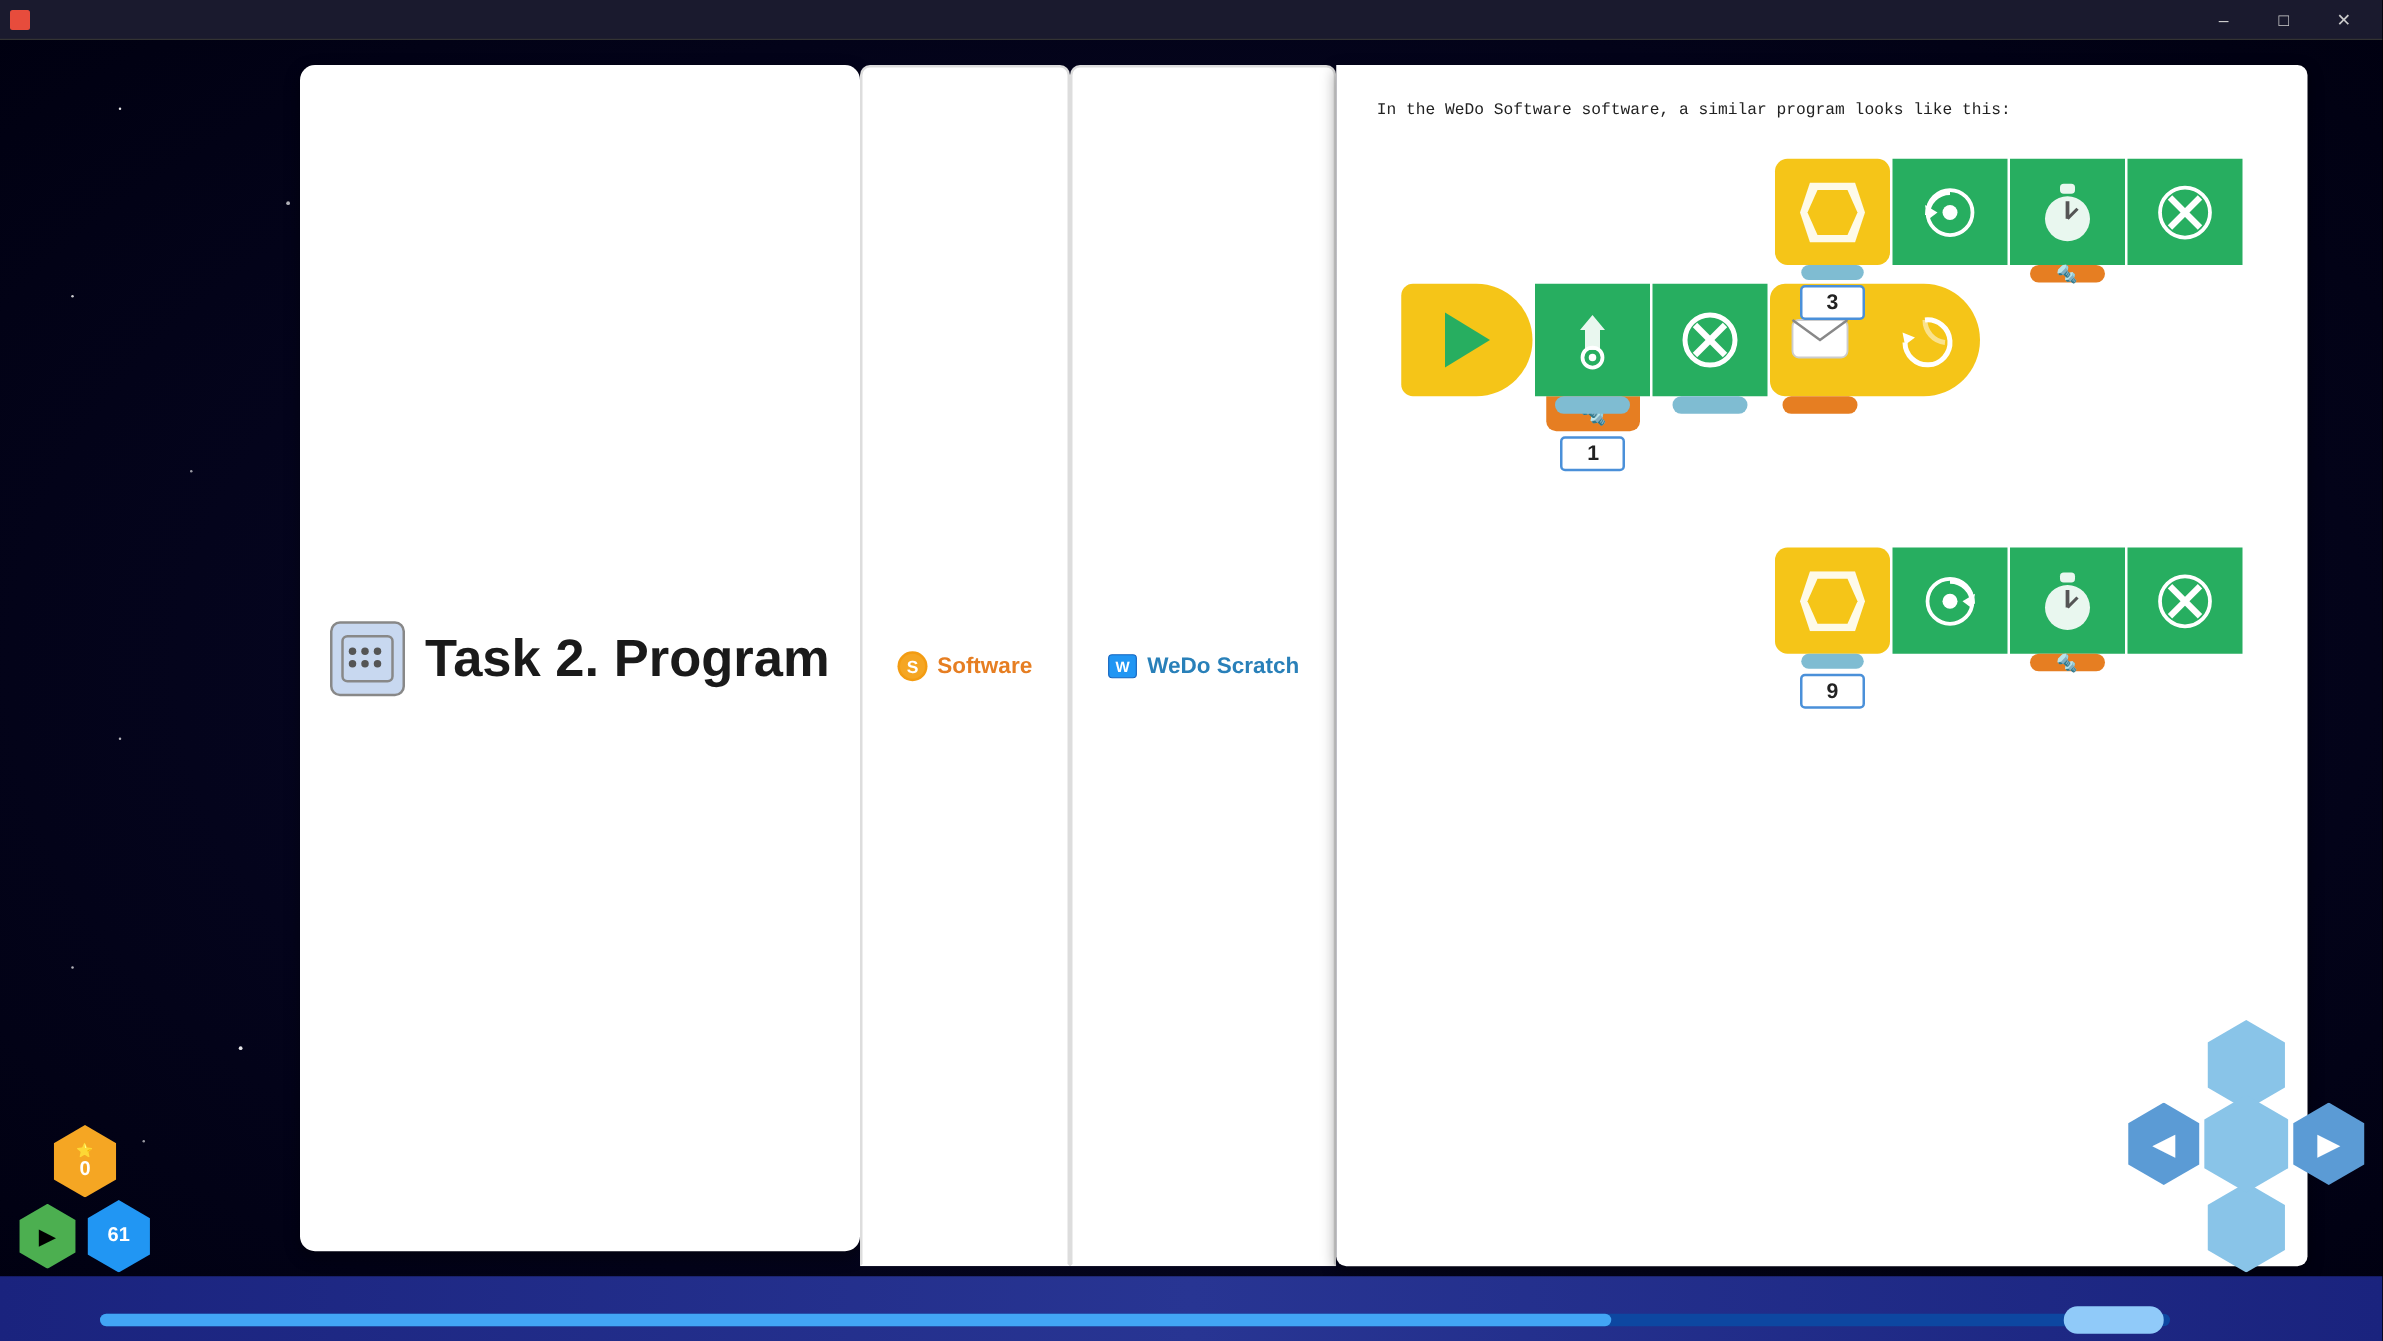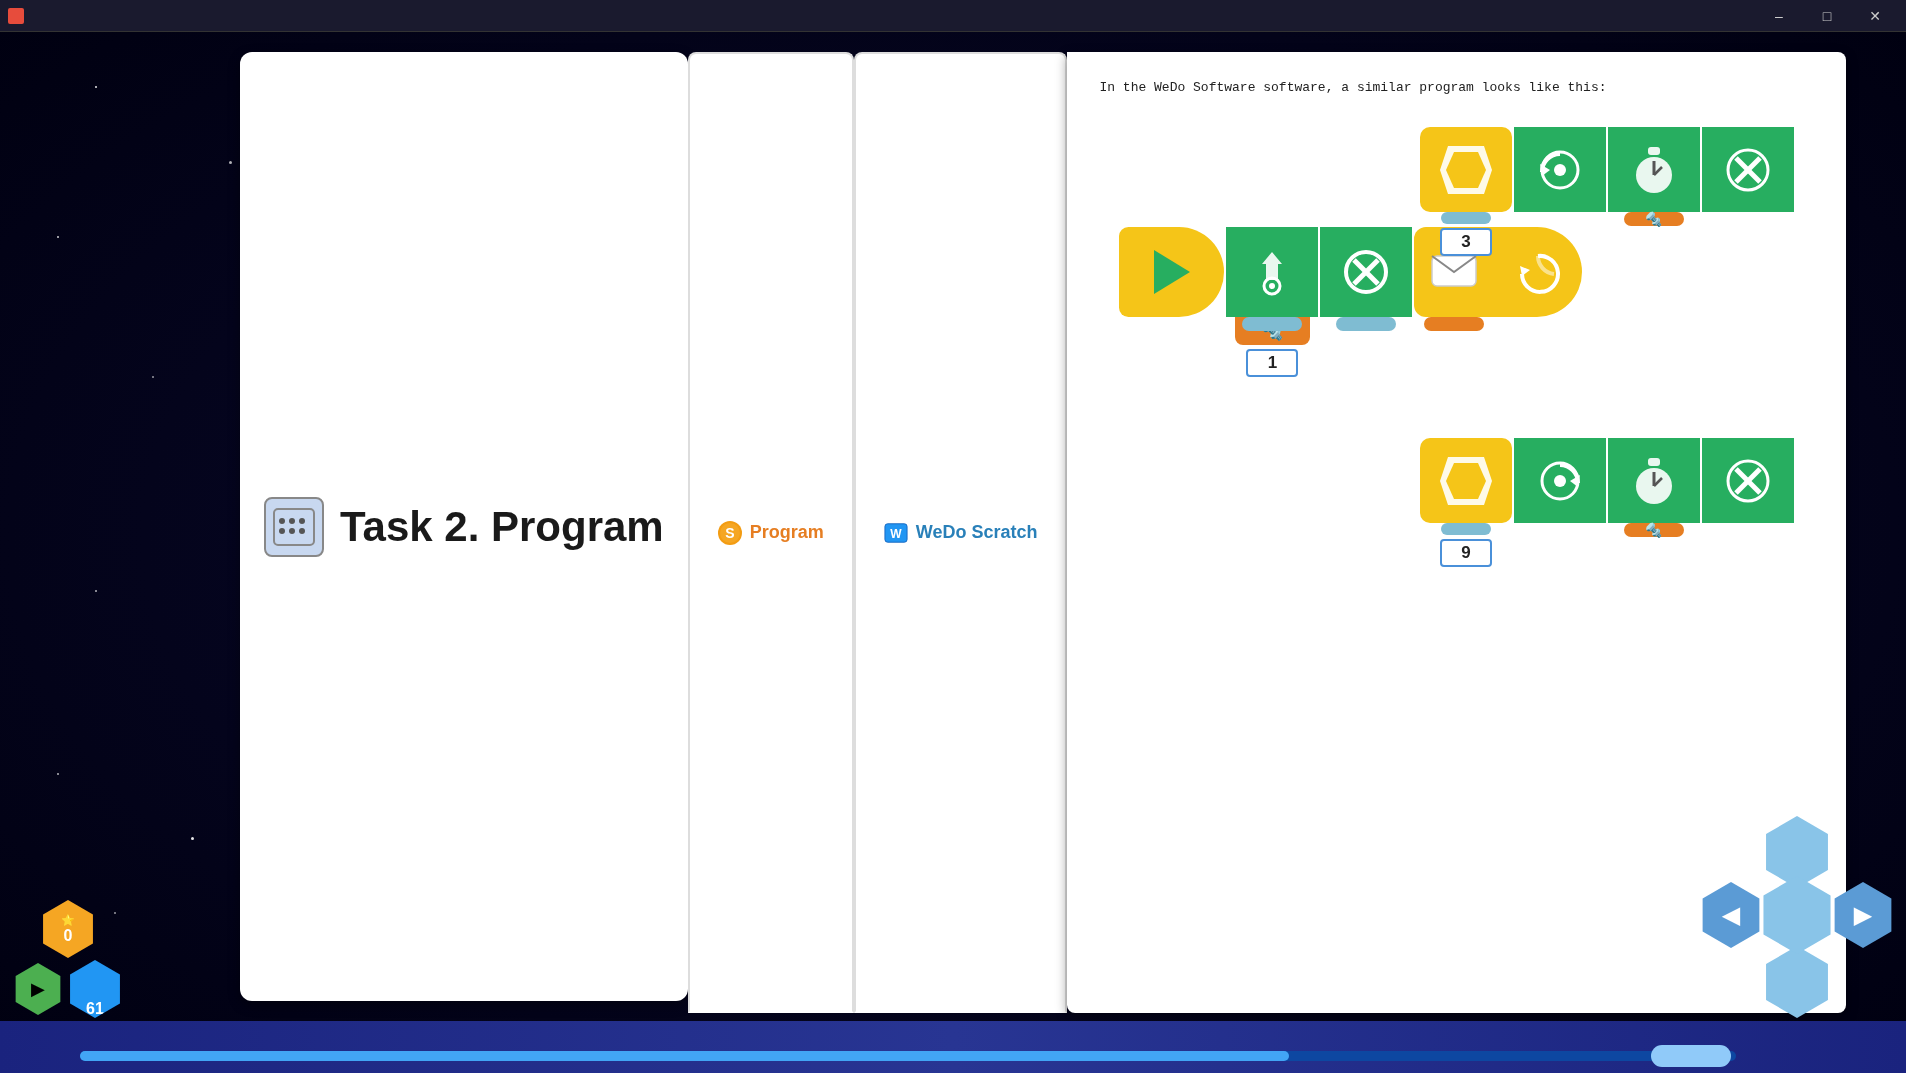--- a/index.html
+++ b/index.html
@@ -280,21 +280,21 @@
     </div>
 
     <div class="tabs-container">
       <div class="tab active-scratch">
         <div class="tab-icon-scratch">
           <svg width="22" height="22" viewBox="0 0 22 22">
             <circle cx="11" cy="11" r="10" fill="#f5a623"></circle>
             <text x="11" y="16" text-anchor="middle" font-size="14" fill="white" font-weight="bold">S</text>
           </svg>
         </div>
-        <span>Program</span>
+        <span>Software</span>
       </div>
       <div class="tab active-wedo">
         <div class="tab-icon-wedo">
           <svg width="26" height="22" viewBox="0 0 26 22">
             <rect x="1" y="1" width="24" height="20" rx="3" fill="#2196f3" stroke="#1565c0" stroke-width="1"></rect>
             <text x="13" y="16" text-anchor="middle" font-size="13" fill="white" font-weight="bold">W</text>
           </svg>
         </div>
         <span>WeDo Scratch</span>
       </div>
@@ -459,21 +459,21 @@
 
 <div class="bottom-badges" style="position:absolute;bottom:55px;left:12px;z-index:50;display:flex;flex-direction:column;align-items:center;gap:2px;">
   <div style="width:58px;height:58px;clip-path:polygon(50% 0%,93% 25%,93% 75%,50% 100%,7% 75%,7% 25%);background:#f5a623;display:flex;flex-direction:column;align-items:center;justify-content:center;">
     <span style="font-size:11px;color:white;font-weight:bold;">⭐</span>
     <span style="font-size:16px;color:white;font-weight:bold;">0</span>
   </div>
   <div style="display:flex;align-items:center;gap:2px;">
     <div style="width:52px;height:52px;clip-path:polygon(50% 0%,93% 25%,93% 75%,50% 100%,7% 75%,7% 25%);background:#4caf50;display:flex;align-items:center;justify-content:center;">
       <span style="font-size:18px;">▶</span>
     </div>
-    <div style="width:58px;height:58px;clip-path:polygon(50% 0%,93% 25%,93% 75%,50% 100%,7% 75%,7% 25%);background:#2196f3;display:flex;flex-direction:column;align-items:center;justify-content:flex-end;">
+    <div style="width:58px;height:58px;clip-path:polygon(50% 0%,93% 25%,93% 75%,50% 100%,7% 75%,7% 25%);background:#2196f3;display:flex;flex-direction:column;align-items:center;justify-content:center;">
       <span style="font-size:16px;color:white;font-weight:bold;">61</span>
     </div>
   </div>
 </div>
 
 <div style="position:absolute;bottom:0;left:0;right:0;height:52px;background:linear-gradient(to right,#1a237e,#283593,#1a237e);display:flex;align-items:center;z-index:40;">
   <div style="position:absolute;bottom:12px;left:80px;right:170px;height:10px;background:#0d47a1;border-radius:5px;">
     <div style="width:73%;height:100%;background:#42a5f5;border-radius:5px;"></div>
   </div>
   <div style="position:absolute;bottom:6px;right:175px;width:80px;height:22px;background:#90caf9;border-radius:11px;"></div>

